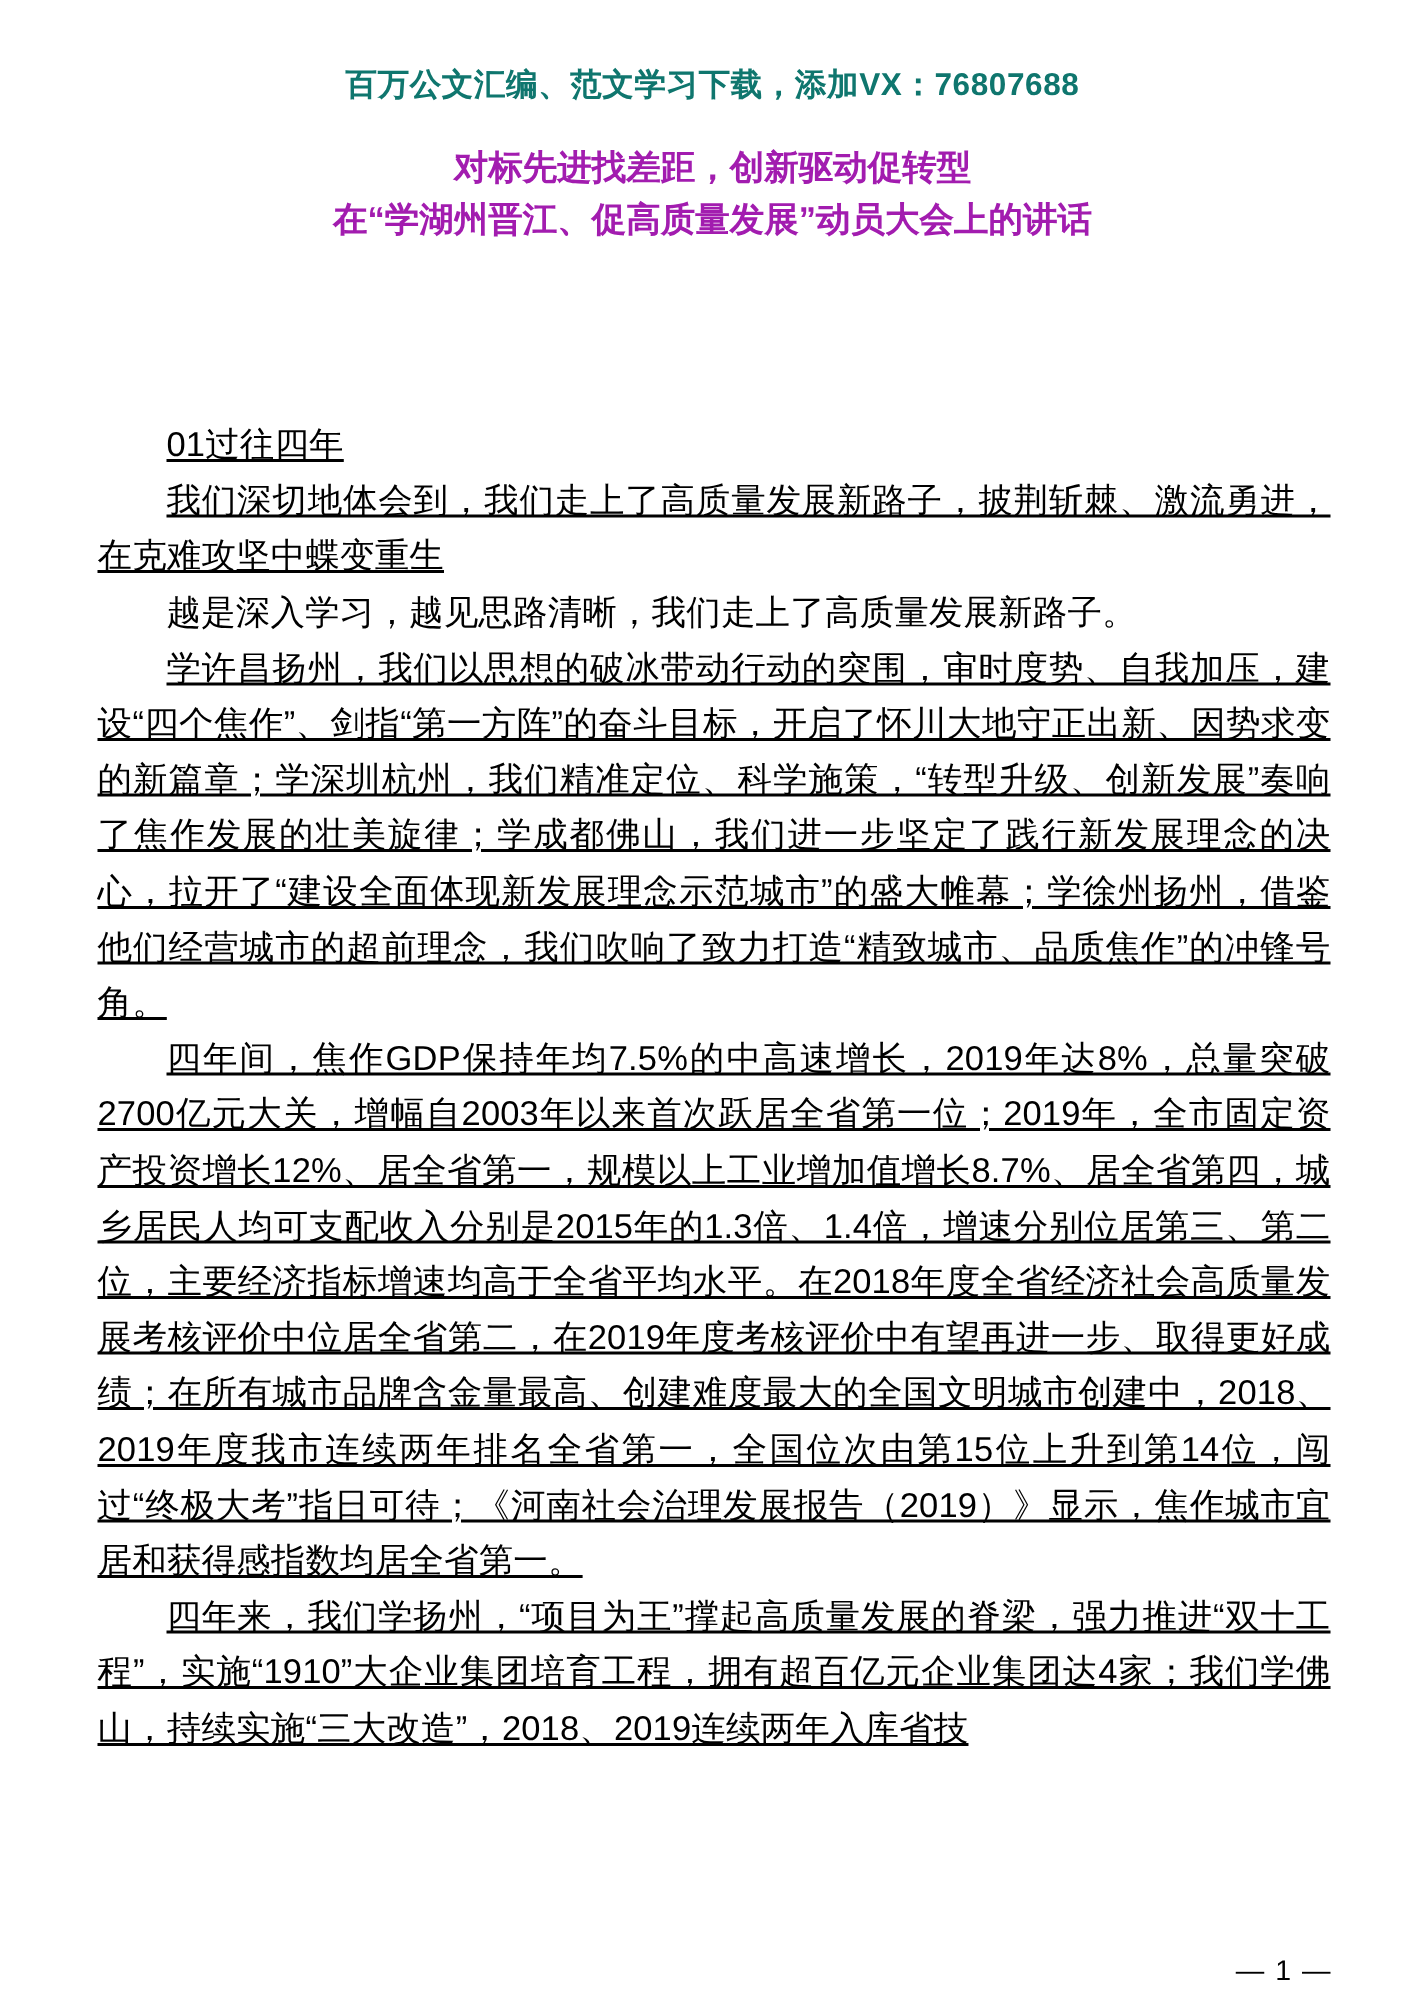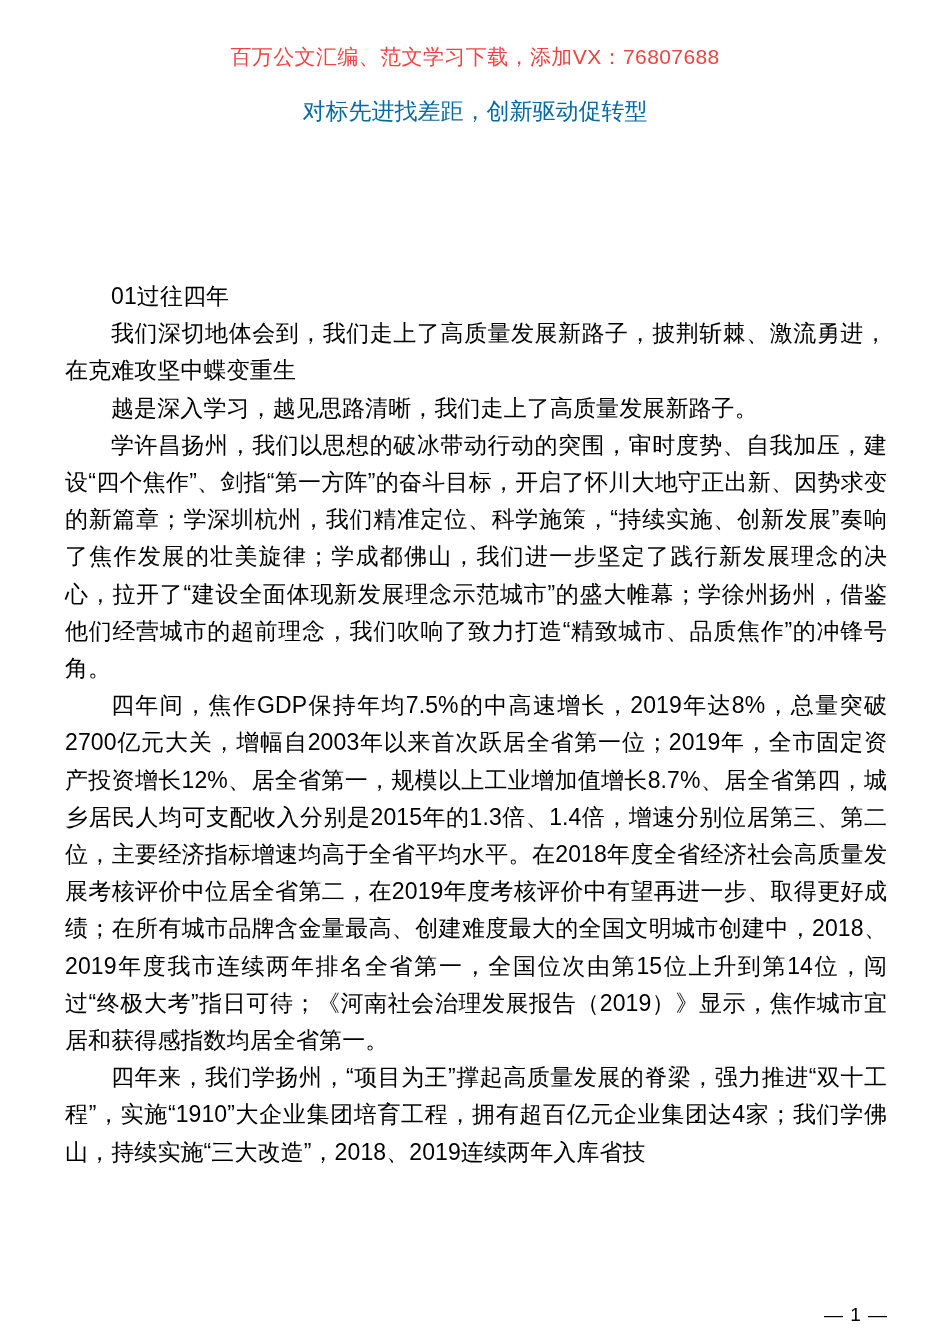--- a/index.html
+++ b/index.html
@@ -24,41 +24,41 @@
   
   .promo-header {
     position: absolute;
     top: 44px;
     left: 0;
     width: 950px;
     text-align: center;
   }
   .promo-text {
     display: inline-block;
-    color: #ef4444;
+    color: #0f766e;
     font-size: 21px;
-    font-weight: 400;
+    font-weight: 700;
     letter-spacing: 0.4px;
     line-height: 1.2;
     white-space: nowrap;
   }
 
   
   .title-block {
     position: absolute;
     top: 94px;
     left: 0;
     width: 950px;
     text-align: center;
   }
   .title-line {
     font-size: 23px;
     line-height: 35px;
-    font-weight: 400;
-    color: #0369a1;
+    font-weight: 700;
+    color: #a21caf;
     white-space: nowrap;
   }
   .title-line.date {
     letter-spacing: 0.2px;
   }
 
   
   .body-block {
     position: absolute;
     top: 278px;
@@ -69,20 +69,21 @@
     font-size: 23px;
     line-height: 37.2px;
     color: #000;
     text-align: justify;
     text-justify: inter-ideograph;
     margin: 0;
     letter-spacing: 0.1px;
   }
   .para.indent {
     text-indent: 2em;
+    text-decoration: underline;
   }
   .para.bold {
     font-weight: 400;
     text-indent: 2em;
   }
 
   
   .footer {
     position: absolute;
     bottom: 18px;
@@ -102,27 +103,28 @@
 <body>
 
 <div class="page">
 
   <div class="promo-header">
     <span class="promo-text">百万公文汇编、范文学习下载，添加VX：76807688</span>
   </div>
 
   <div class="title-block">
     <div class="title-line">对标先进找差距，创新驱动促转型</div>
+    <div class="title-line">在“学湖州晋江、促高质量发展”动员大会上的讲话</div>
   </div>
 
   <div class="body-block">
     <p class="para indent">01过往四年</p>
     <p class="para indent">我们深切地体会到，我们走上了高质量发展新路子，披荆斩棘、激流勇进，在克难攻坚中蝶变重生</p>
     <p class="para bold">越是深入学习，越见思路清晰，我们走上了高质量发展新路子。</p>
-    <p class="para indent">学许昌扬州，我们以思想的破冰带动行动的突围，审时度势、自我加压，建设“四个焦作”、剑指“第一方阵”的奋斗目标，开启了怀川大地守正出新、因势求变的新篇章；学深圳杭州，我们精准定位、科学施策，“持续实施、创新发展”奏响了焦作发展的壮美旋律；学成都佛山，我们进一步坚定了践行新发展理念的决心，拉开了“建设全面体现新发展理念示范城市”的盛大帷幕；学徐州扬州，借鉴他们经营城市的超前理念，我们吹响了致力打造“精致城市、品质焦作”的冲锋号角。</p>
+    <p class="para indent">学许昌扬州，我们以思想的破冰带动行动的突围，审时度势、自我加压，建设“四个焦作”、剑指“第一方阵”的奋斗目标，开启了怀川大地守正出新、因势求变的新篇章；学深圳杭州，我们精准定位、科学施策，“转型升级、创新发展”奏响了焦作发展的壮美旋律；学成都佛山，我们进一步坚定了践行新发展理念的决心，拉开了“建设全面体现新发展理念示范城市”的盛大帷幕；学徐州扬州，借鉴他们经营城市的超前理念，我们吹响了致力打造“精致城市、品质焦作”的冲锋号角。</p>
     <p class="para indent">四年间，焦作GDP保持年均7.5%的中高速增长，2019年达8%，总量突破2700亿元大关，增幅自2003年以来首次跃居全省第一位；2019年，全市固定资产投资增长12%、居全省第一，规模以上工业增加值增长8.7%、居全省第四，城乡居民人均可支配收入分别是2015年的1.3倍、1.4倍，增速分别位居第三、第二位，主要经济指标增速均高于全省平均水平。在2018年度全省经济社会高质量发展考核评价中位居全省第二，在2019年度考核评价中有望再进一步、取得更好成绩；在所有城市品牌含金量最高、创建难度最大的全国文明城市创建中，2018、2019年度我市连续两年排名全省第一，全国位次由第15位上升到第14位，闯过“终极大考”指日可待；《河南社会治理发展报告（2019）》显示，焦作城市宜居和获得感指数均居全省第一。</p>
     <p class="para indent">四年来，我们学扬州，“项目为王”撑起高质量发展的脊梁，强力推进“双十工程”，实施“1910”大企业集团培育工程，拥有超百亿元企业集团达4家；我们学佛山，持续实施“三大改造”，2018、2019连续两年入库省技</p>
   </div>
 
   <div class="footer">
     <span class="footer-page">— 1 —</span>
   </div>
 
 </div>
 

